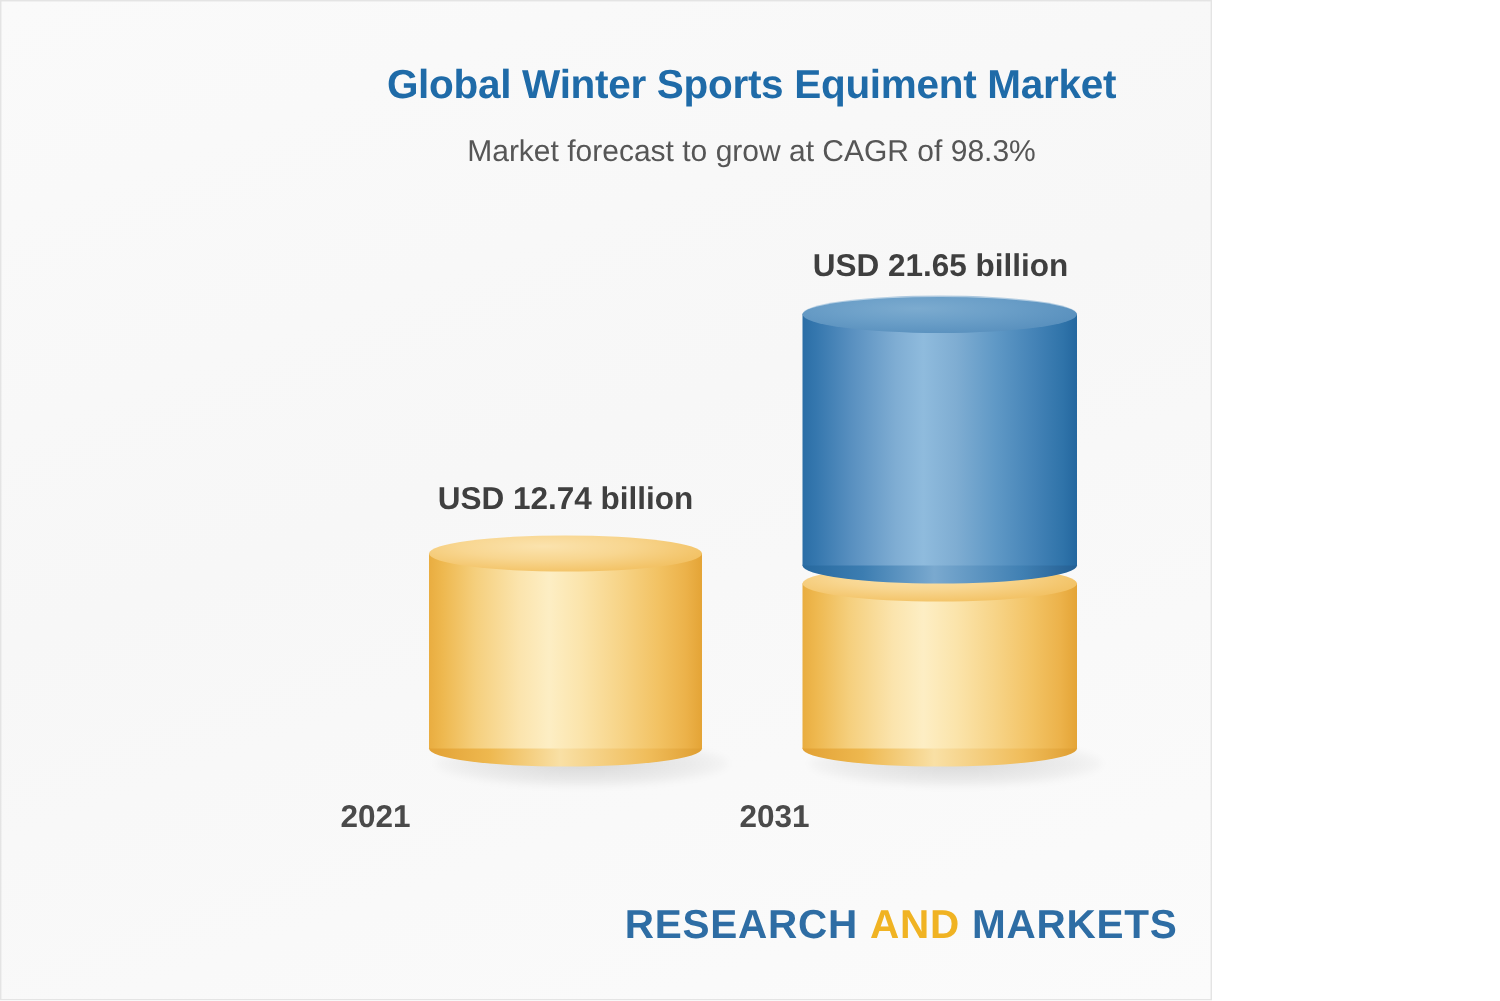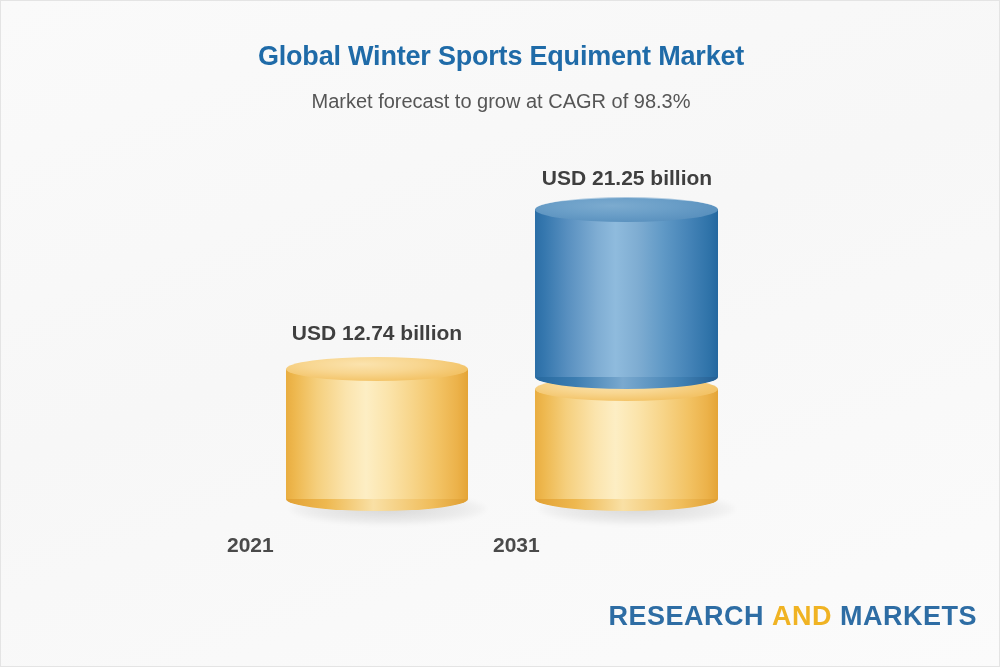--- a/index.html
+++ b/index.html
@@ -4,21 +4,21 @@
 <style>
   html,body{margin:0;padding:0;}
   body{
     width:1000px;height:667px;
     background:#ffffff;
     font-family:"Liberation Sans", sans-serif;
     overflow:hidden;
   }
   #canvas{
     position:relative;
-    width:1000px;height:667px;
+    width:808px;height:667px;
     background:linear-gradient(160deg,#fafafa 0%,#f7f7f7 45%,#fbfbfb 100%);
     box-sizing:border-box;
     border:1px solid #e4e4e4;
     overflow:hidden;
   }
 
   
   #chart-title{
     position:absolute;left:0;top:40px;width:1000px;
     text-align:center;
@@ -156,21 +156,21 @@
 
           <div class="cap y-top" style="top:0px;height:24px;"></div>
         </div>
       </div>
 
       <div class="cat-label" style="left:226px;top:532px;width:300px;">2021</div>
     </div>
 
     <div class="bar-group">
 
-      <div class="value-label" style="left:476px;top:165px;width:300px;">USD 21.25 billion</div>
+      <div class="value-label" style="left:476px;top:165px;width:300px;">USD 21.65 billion</div>
 
       <div class="cyl-shadow" style="left:538px;top:492px;width:196px;height:32px;"></div>
 
       <div class="cyl" style="left:534px;top:196px;width:183px;height:326px;">
 
         <div class="seg" style="top:180px;height:146px;">
           <div class="cap y-bottom" style="top:110px;height:24px;"></div>
           <div class="seg-body y-body" style="top:12px;height:110px;"></div>
           <div class="cap y-top" style="top:0px;height:24px;"></div>
         </div>

